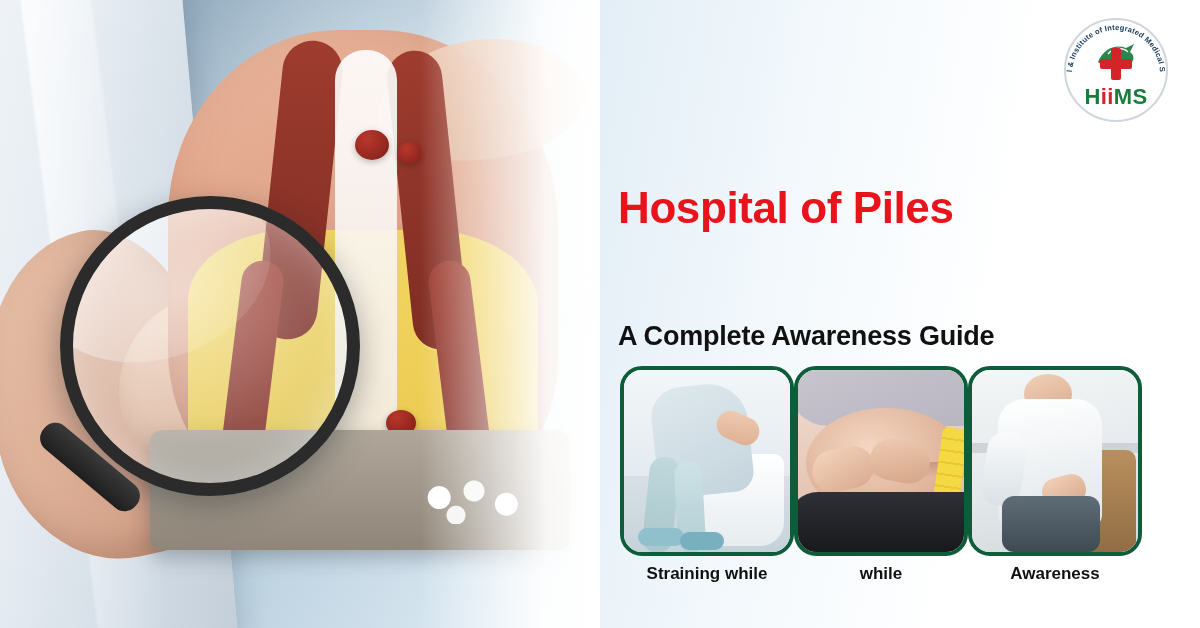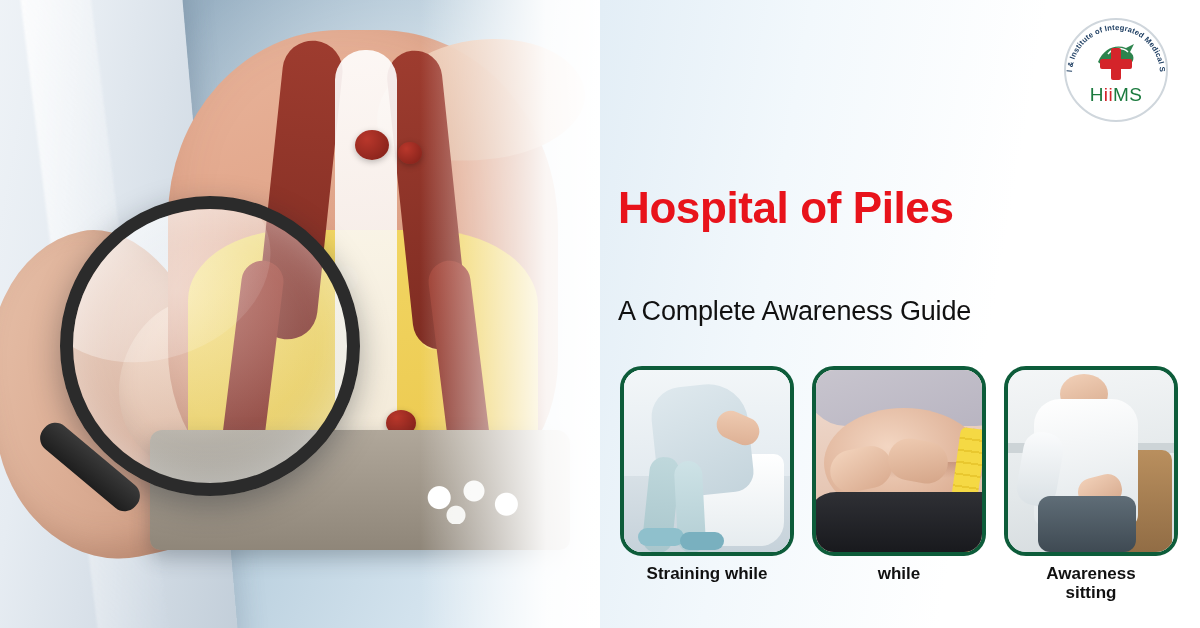--- a/index.html
+++ b/index.html
@@ -165,37 +165,37 @@
   .logo-cross:before, .logo-cross:after {
     content:""; position:absolute; background:#d4242a; border-radius:2px;
   }
   .logo-cross:before { left:11px; top:0; width:10px; height:32px; }
   .logo-cross:after { left:0; top:11px; width:32px; height:10px; }
   .logo-bird {
     position:absolute; left:38px; top:26px; width:46px; height:30px;
   }
   .logo-text {
     position:absolute; left:0; top:70px; width:120px;
-    font-size:19px; font-weight:normal; color:#1b7a3e; letter-spacing:.4px;
+    font-size:22px; font-weight:bold; color:#1b7a3e; letter-spacing:.4px;
   }
   .logo-text .mid { color:#d4242a; }
   
   .headline {
     position:absolute; left:618px; top:184px; width:520px;
     font-size:44px; line-height:1.07; font-weight:bold;
     color:#e8131b; letter-spacing:-.4px;
   }
   .subhead {
-    position:absolute; left:618px; top:296px; width:540px;
-    font-size:27px; font-weight:normal; color:#111111; letter-spacing:-.2px;
+    position:absolute; left:618px; top:321px; width:540px;
+    font-size:27px; font-weight:bold; color:#111111; letter-spacing:-.2px;
   }
   
   .cards {
     position:absolute; left:620px; top:366px; width:560px; height:250px;
-    display:flex; gap:18px;
+    display:flex; 
   }
   .card { width:174px; }
   .card-img {
     width:174px; height:190px;
     border:4px solid #0d5c3a;
     border-radius:22px;
     overflow:hidden;
     position:relative;
     background:#e9eef1;
   }
@@ -336,18 +336,17 @@
         <div class="c3-desk"></div>
         <div class="c3-chair"></div>
         <div class="c3-head"></div>
         <div class="c3-shirt"></div>
         <div class="c3-arm"></div>
         <div class="c3-hand"></div>
         <div class="c3-pants"></div>
       </div>
       <div class="card-caption">
         <div>Awareness</div>
-        <div>sitting</div>
       </div>
     </div>
 
   </div>
 </div>
 
 </body></html>

